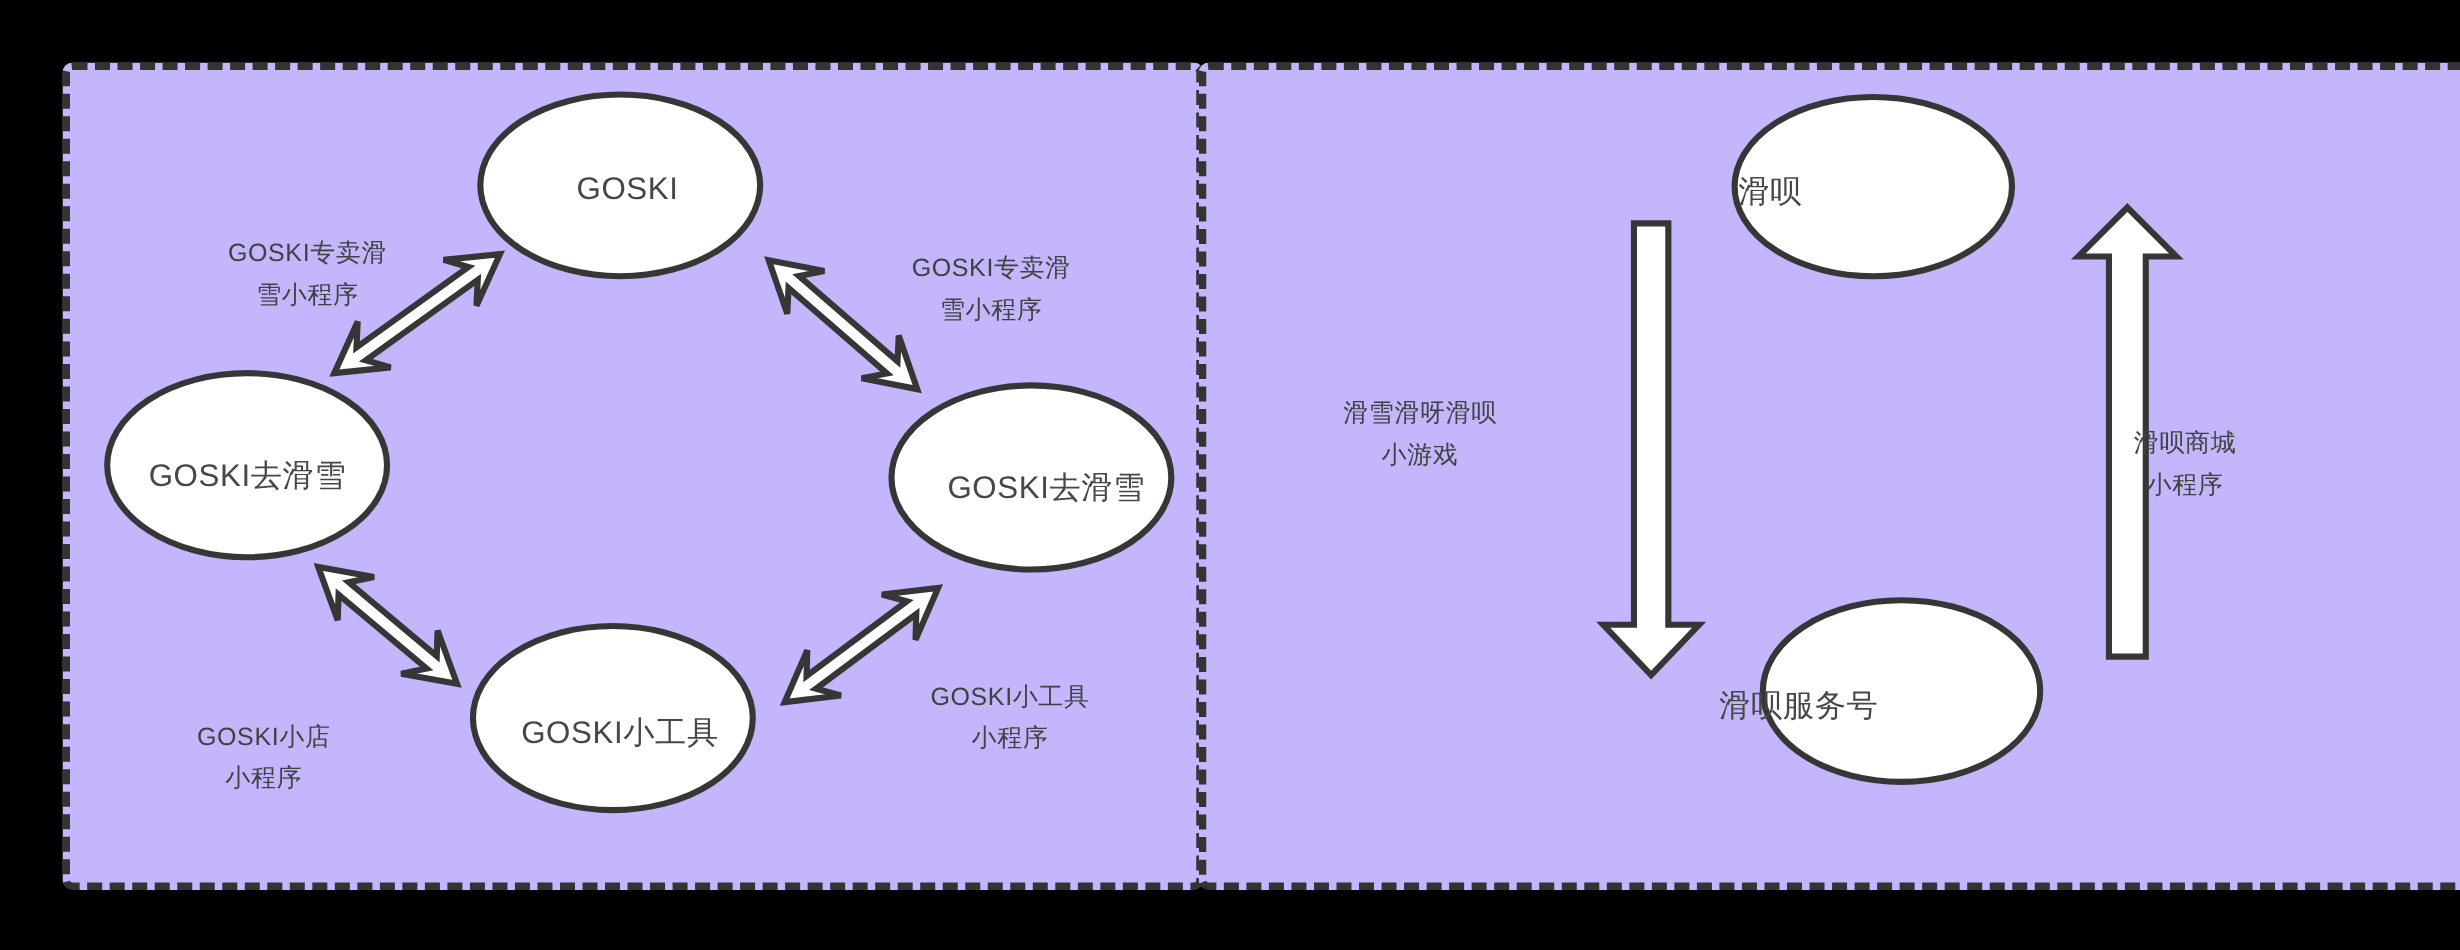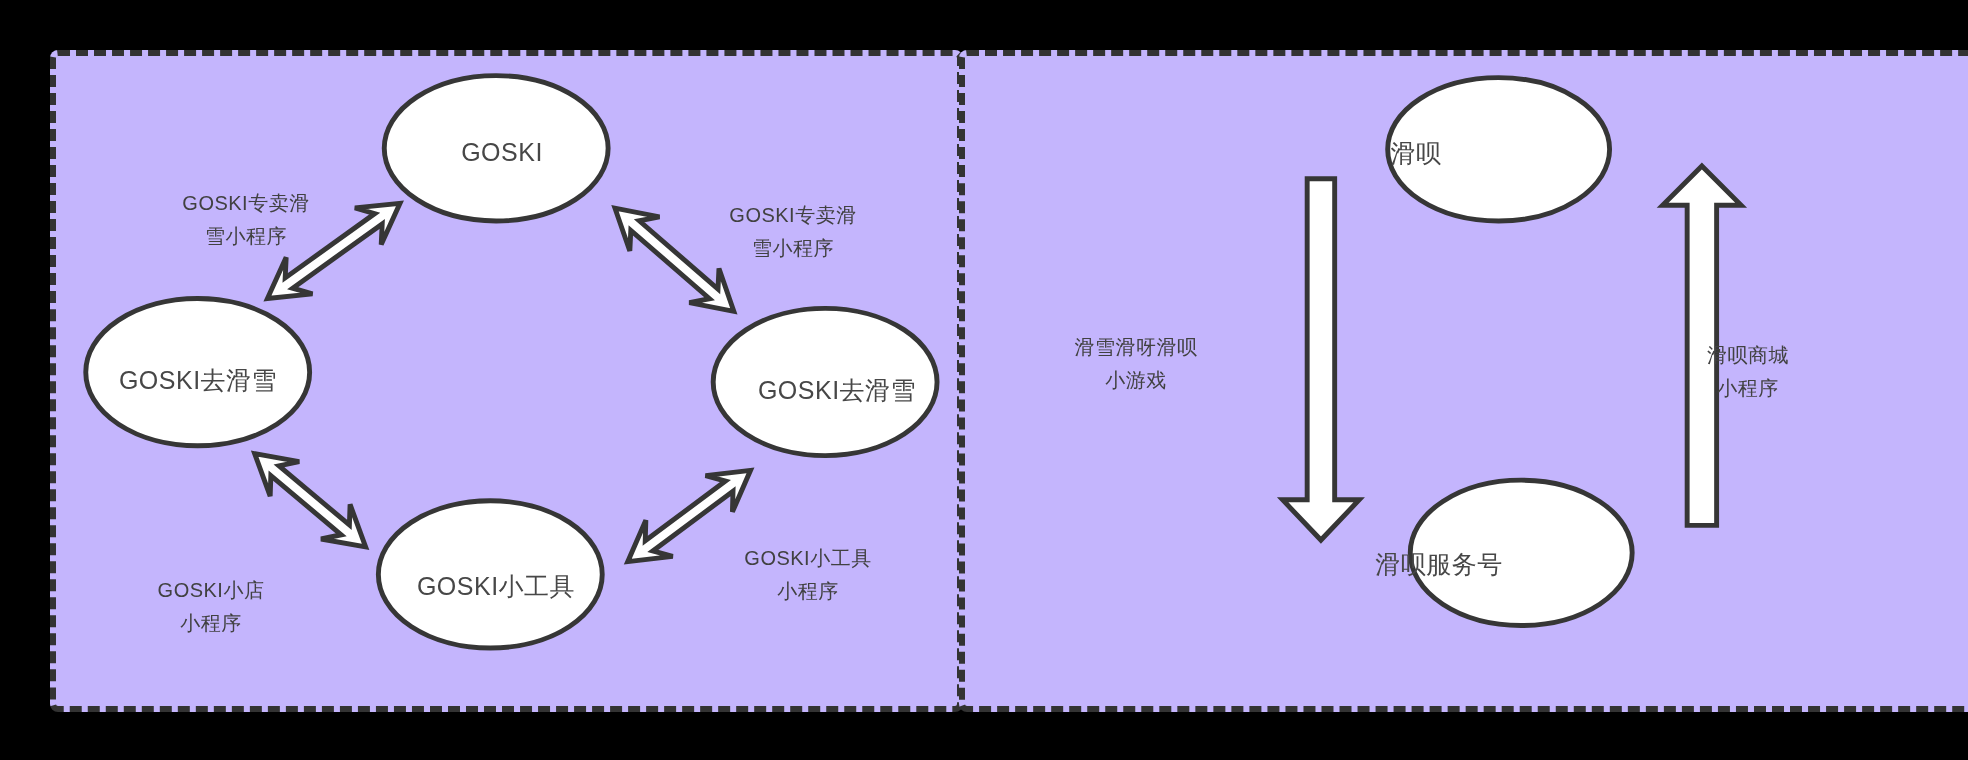--- a/index.html
+++ b/index.html
@@ -66,21 +66,21 @@
       <path class="arrow" d="M256,125 L256,452 L231,452 L270,493 L309,452 L284,452 L284,125 Z"></path>
       <path class="arrow" d="M658,112 L698,152 L673,152 L673,478 L643,478 L643,152 L618,152 Z"></path>
       <ellipse class="shape" cx="451" cy="95" rx="113" ry="73"></ellipse>
       <ellipse class="shape" cx="474" cy="506" rx="113" ry="74"></ellipse>
     </svg>
 
     <div class="node-label" style="left:451px;top:97px;">滑呗</div>
     <div class="node-label" style="left:474px;top:508px;">滑呗服务号</div>
 
 
-    <div class="edge-label" style="left:171px;top:292px;margin-top:16px;">
+    <div class="edge-label" style="left:171px;top:292px;">
       <div>滑雪滑呀滑呗</div>
       <div>小游戏</div>
     </div>
     <div class="edge-label" style="left:783px;top:292px;margin-top:24px;">
       <div>滑呗商城</div>
       <div>小程序</div>
     </div>
   </div>
 
 </div>

